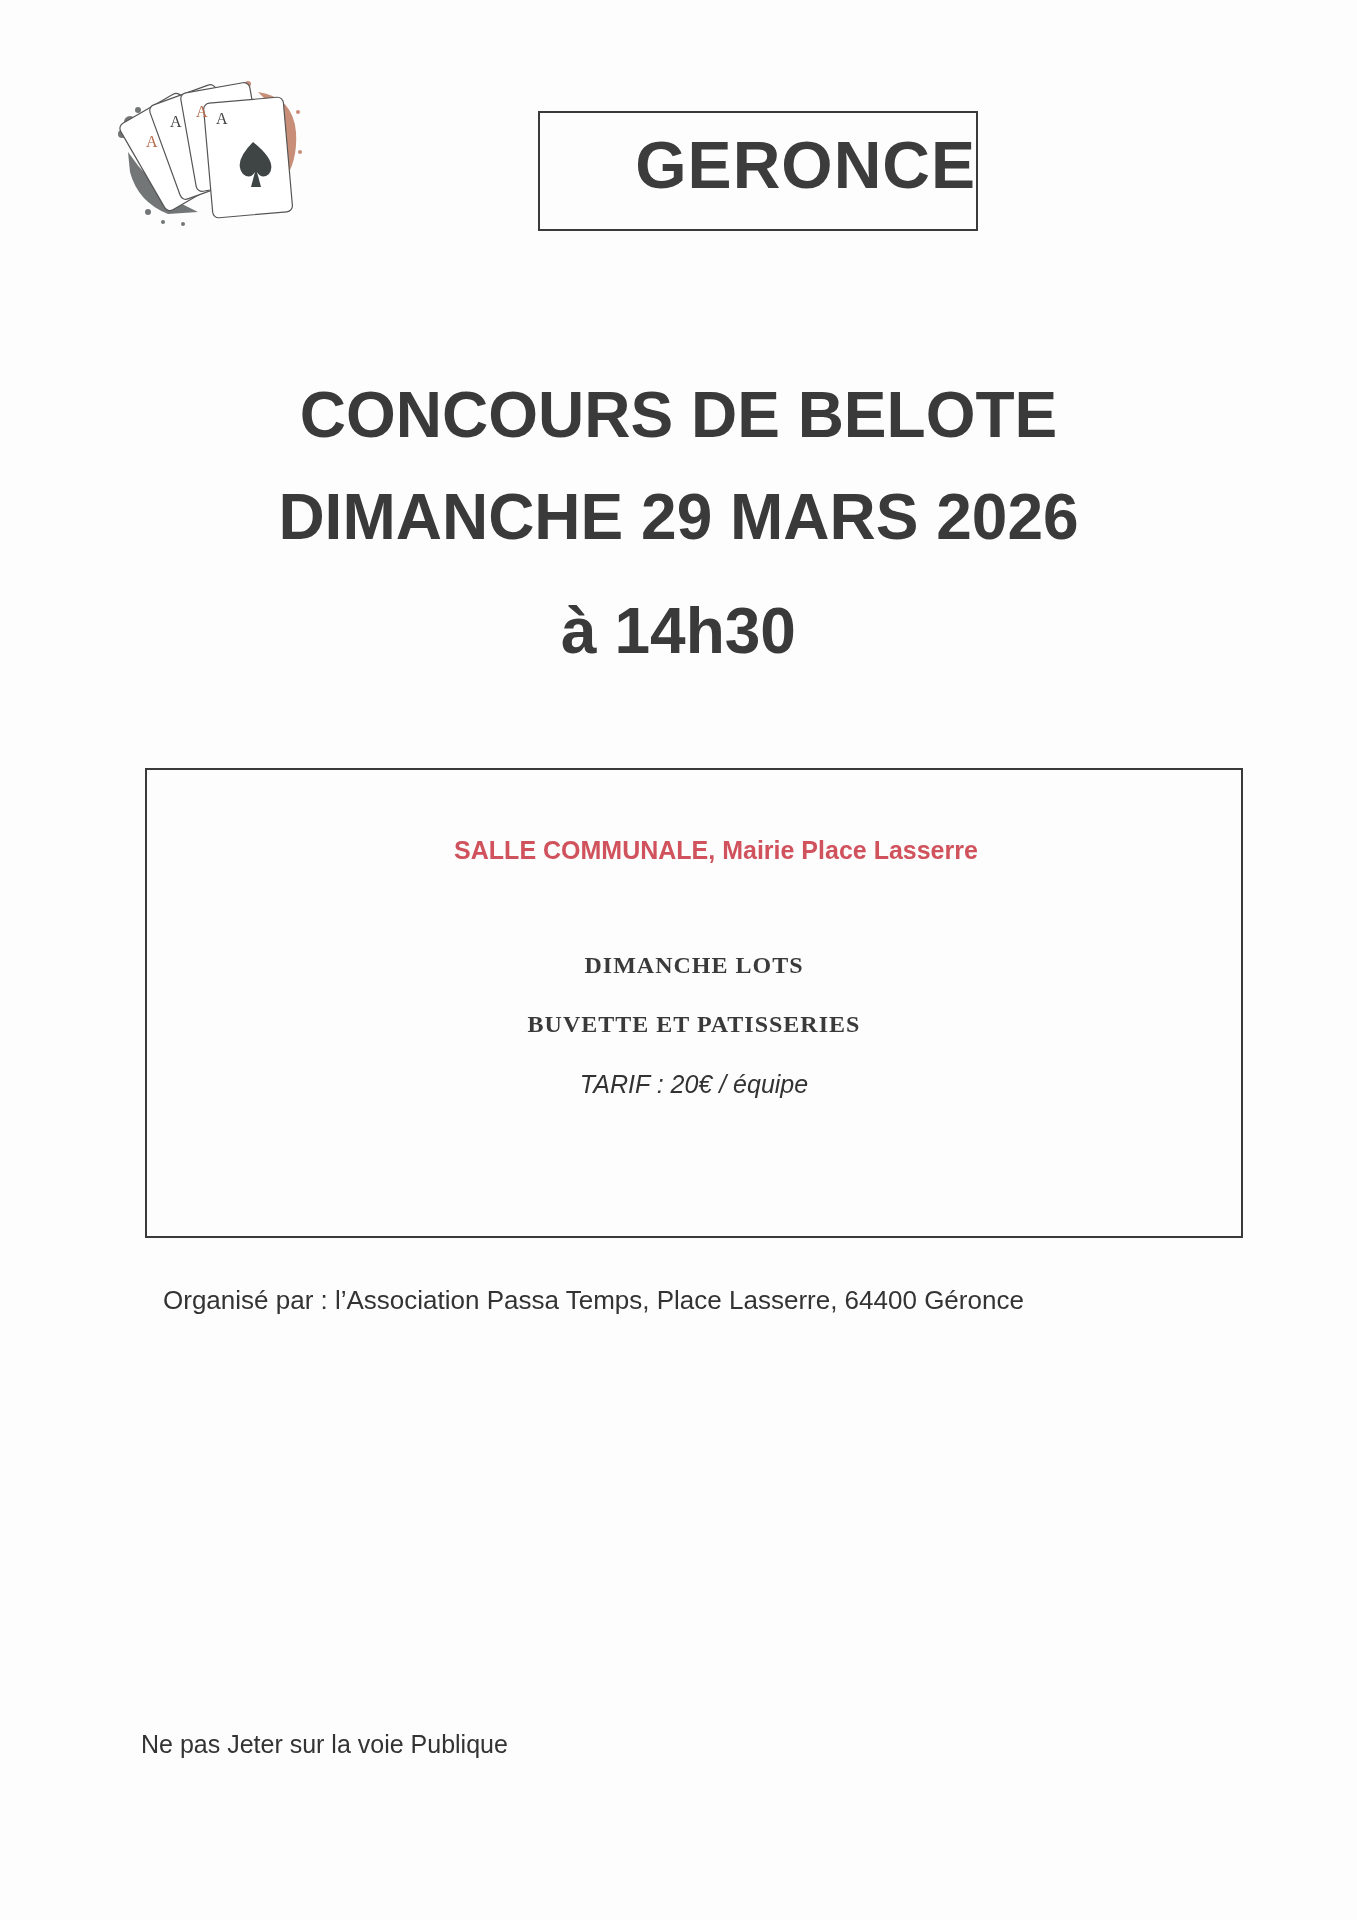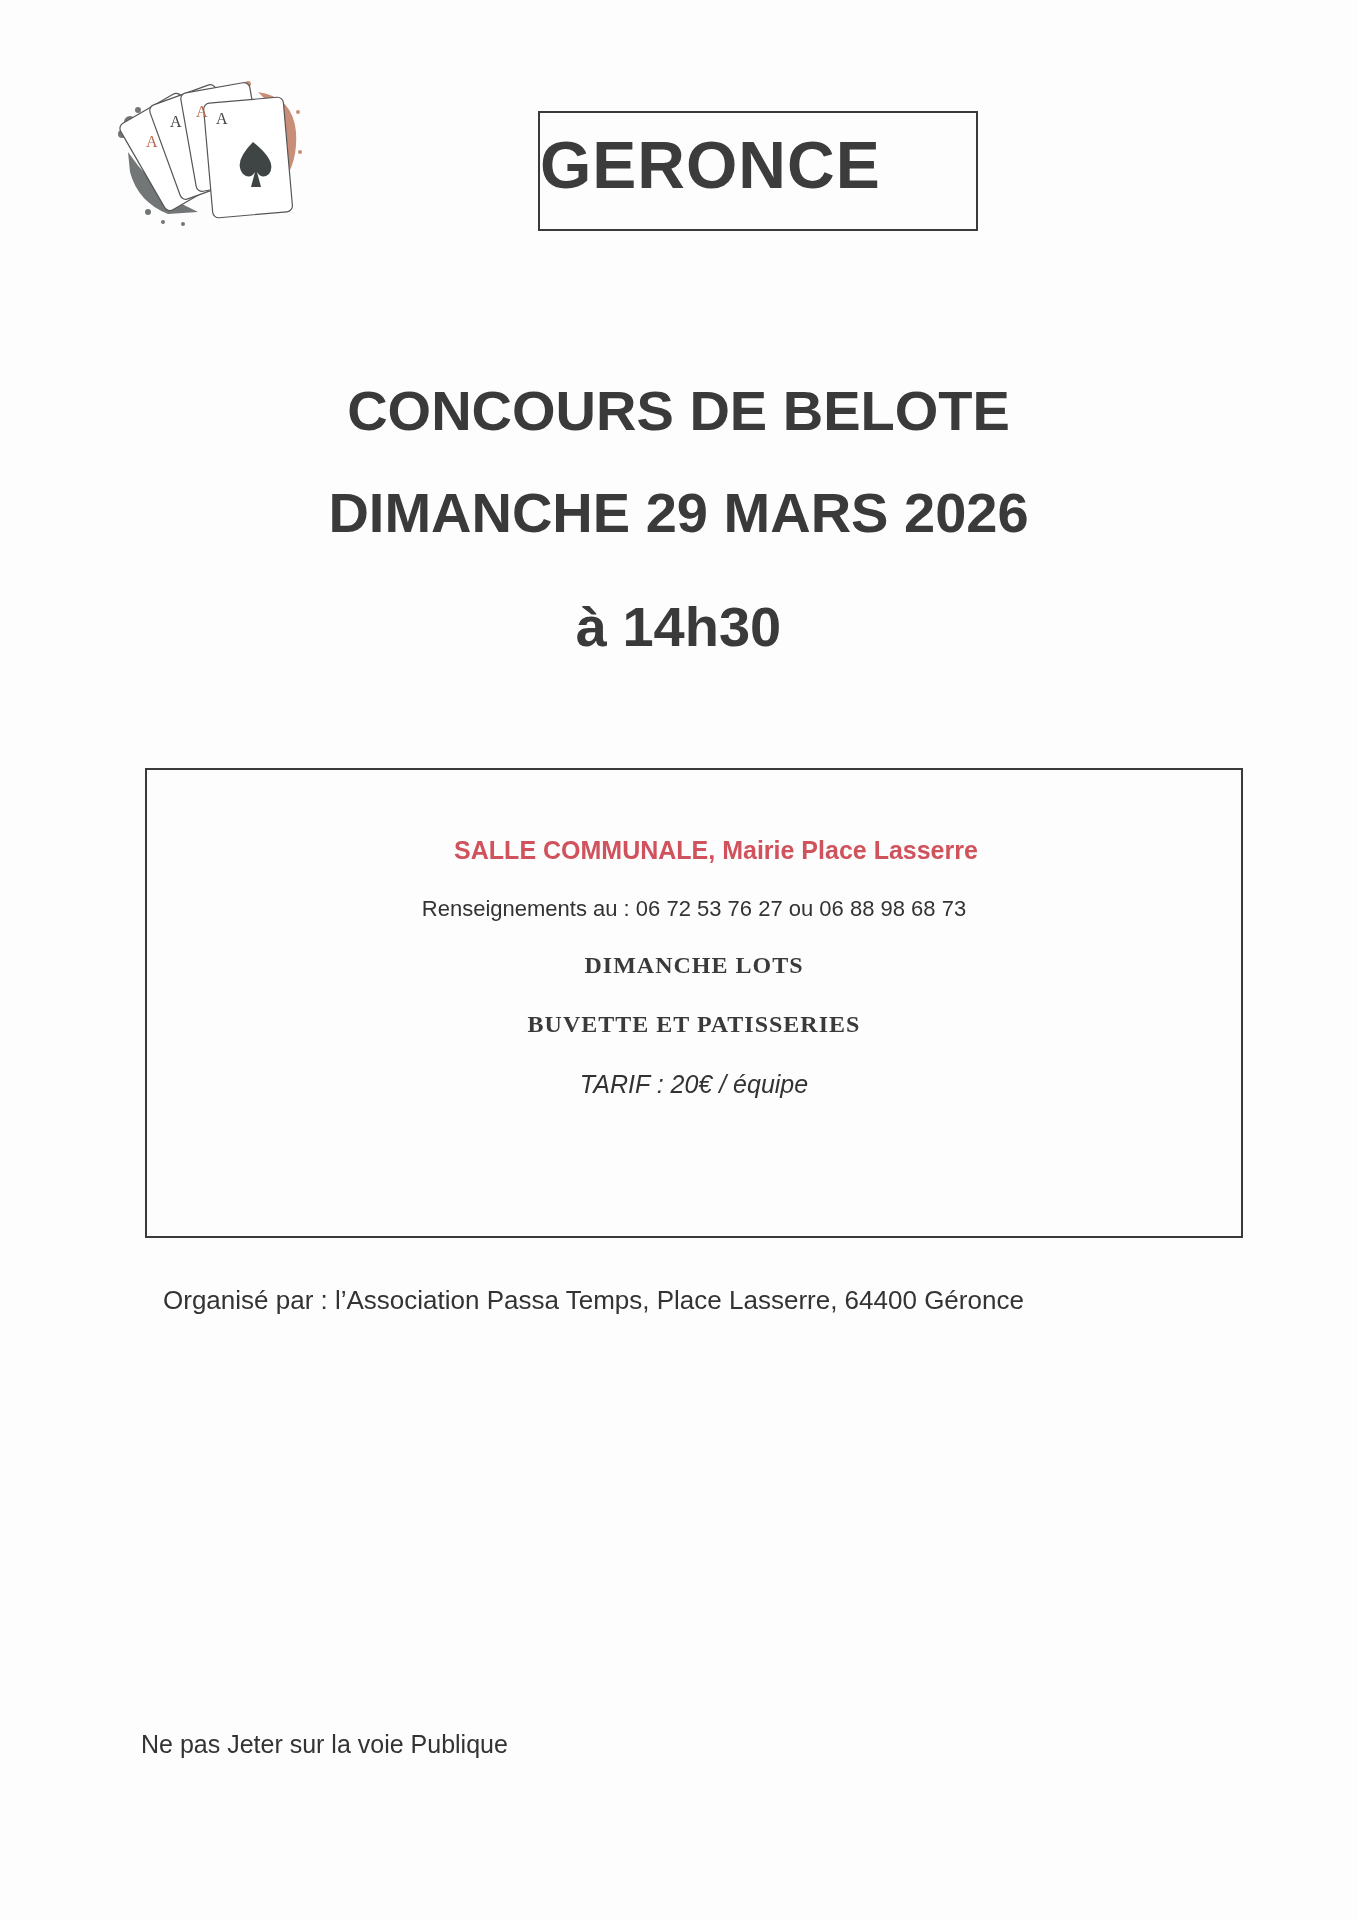--- a/index.html
+++ b/index.html
@@ -9,26 +9,26 @@
       font-family: "Liberation Sans", sans-serif;
       color: #333;
     }
     .abs { position: absolute; }
     .logo { left: 108px; top: 62px; width: 210px; height: 175px; }
     .town-box {
       left: 538px; top: 111px; width: 440px; height: 120px;
       border: 2px solid #3a3a3a; box-sizing: border-box;
     }
     .town-name {
-      position: absolute; left: 0; right: 0; top: 14px; text-align: left;
+      position: absolute; left: 0; right: 0; top: 14px; text-align: right;
       font-weight: bold; font-size: 66px; color: #3c3c3c; letter-spacing: 1px;
     }
     .headline {
       left: 0; width: 1357px; text-align: center;
-      font-weight: bold; color: #3a3a3a; font-size: 56px;
+      font-weight: bold; color: #3a3a3a; font-size: 64px;
     }
     .h1 { top: 378px; }
     .h2 { top: 480px; }
     .h3 { top: 594px; }
     .info-box {
       left: 145px; top: 768px; width: 1098px; height: 470px;
       border: 2px solid #3a3a3a; box-sizing: border-box;
     }
     .info-line { position: absolute; left: 0; right: 0; text-align: center; }
     .venue { top: 66px; color: #d0525c; font-weight: bold; font-size: 25px; padding-left: 44px; }
@@ -79,20 +79,19 @@
 <div class="abs town-box">
   <div class="town-name">GERONCE</div>
 </div>
 
 <div class="abs headline h1">CONCOURS DE BELOTE</div>
 <div class="abs headline h2">DIMANCHE 29 MARS 2026</div>
 <div class="abs headline h3">à 14h30</div>
 
 <div class="abs info-box">
   <div class="info-line venue">SALLE COMMUNALE, Mairie Place Lasserre</div>
-  <div class="info-line contact">Renseignements au : 06 72 53 76 27 ou 06 88 98 68 73</div>
   <div class="info-line lots">DIMANCHE LOTS</div>
   <div class="info-line buvette">BUVETTE ET PATISSERIES</div>
   <div class="info-line tarif">TARIF : 20€ / équipe</div>
 </div>
 
 <div class="abs organizer">Organisé par : l’Association Passa Temps, Place Lasserre, 64400 Géronce</div>
 <div class="abs notice">Ne pas Jeter sur la voie Publique</div>
 
 </body></html>

